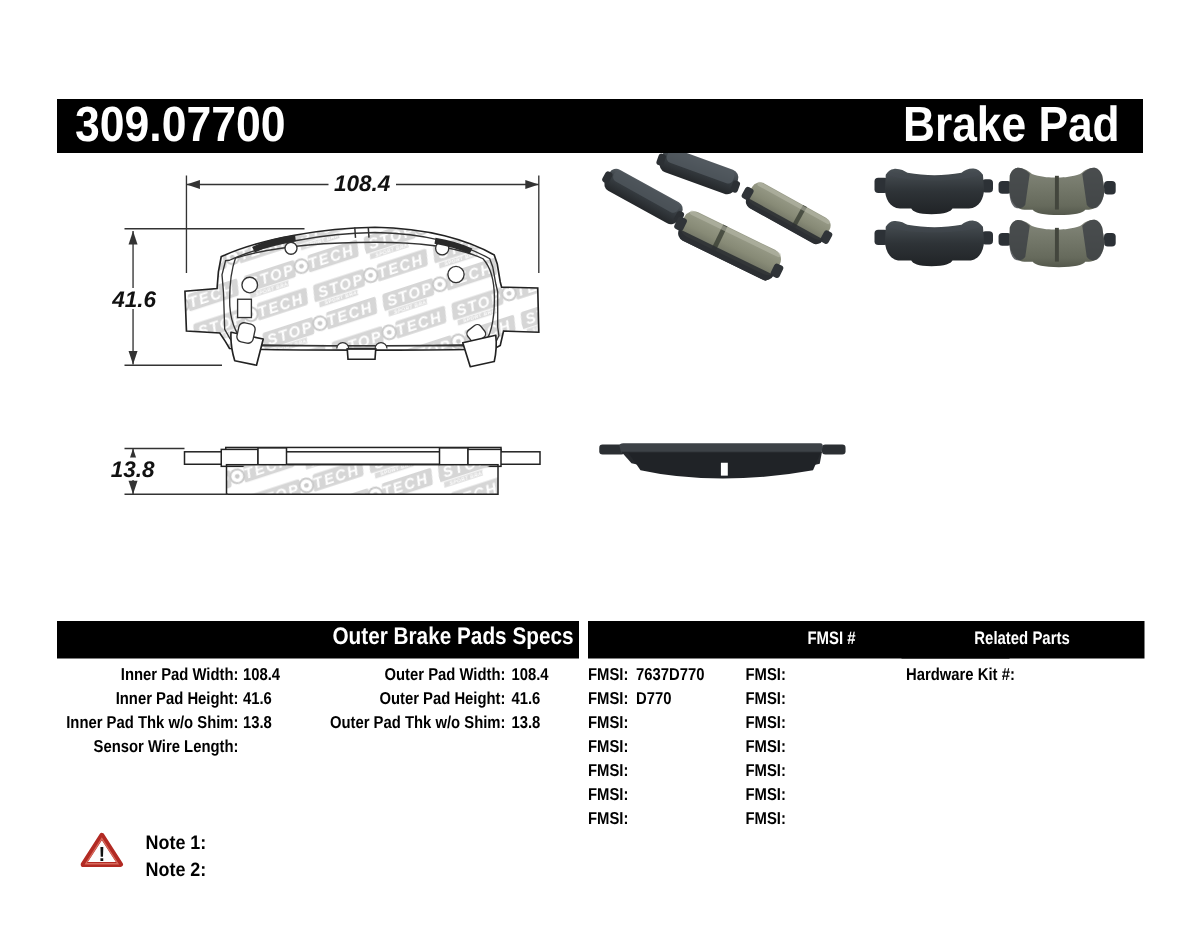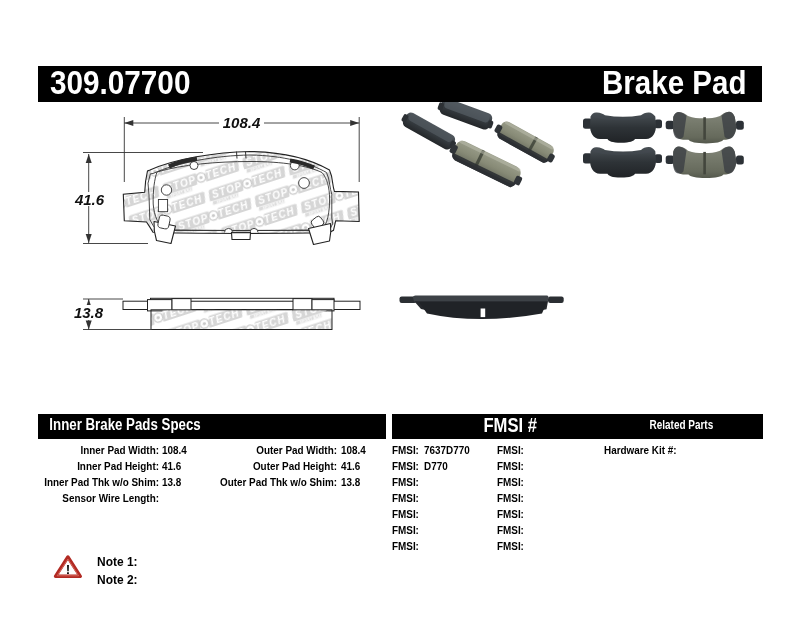--- a/index.html
+++ b/index.html
@@ -246,23 +246,23 @@
     <text x="67.9" y="574.3" font-size="13.5" font-weight="bold" text-anchor="middle" fill="#111">!</text>
   </g>
 </svg>
 
 <div class="bar" style="left:38px;top:21px;width:723.5px;height:36px;font-size:33px;line-height:33px;margin-top:45px;">
   <span style="position:absolute;left:11.5px;top:0;transform:scaleX(0.9);transform-origin:0 0;white-space:nowrap;">309.07700</span>
   <span style="position:absolute;right:15.5px;top:0;transform:scaleX(0.895);transform-origin:100% 0;white-space:nowrap;">Brake Pad</span>
 </div>
 
 <div class="bar" style="left:38px;top:413.5px;width:347.5px;height:25.5px;font-size:16px;line-height:22px;">
-  <span class="ctr" style="left:87px;"><span class="cnd">Inner Brake Pads Specs</span></span>
-</div>
-<div class="bar" style="left:391.5px;top:413.5px;width:237px;height:25.5px;font-size:20px;line-height:22px;text-align:center;"><span class="cnd">FMSI #</span></div>
+  <span class="ctr" style="left:264px;"><span class="cnd" style="transform:scaleX(0.865)">Outer Brake Pads Specs</span></span>
+</div>
+<div class="bar" style="left:391.5px;top:413.5px;width:237px;height:25.5px;font-size:12px;line-height:22px;text-align:center;padding-left:44px;"><span class="cnd">FMSI #</span></div>
 <div class="bar" style="left:600.5px;top:413.5px;width:162.5px;height:25.5px;font-size:12px;line-height:22px;text-align:center;"><span class="cnd">Related Parts</span></div>
 
 <div class="abs" style="left:-1.5px;top:441.5px;width:160px;font-size:11.5px;line-height:16px;text-align:right;transform:scaleX(0.86);transform-origin:100% 0;">
   <div class="row">Inner Pad Width:</div>
   <div class="row">Inner Pad Height:</div>
   <div class="row">Inner Pad Thk w/o Shim:</div>
   <div class="row">Sensor Wire Length:</div>
 </div>
 <div class="abs" style="left:162px;top:441.5px;font-size:11.5px;line-height:16px;transform:scaleX(0.86);transform-origin:0 0;">
   <div class="row">108.4</div>

